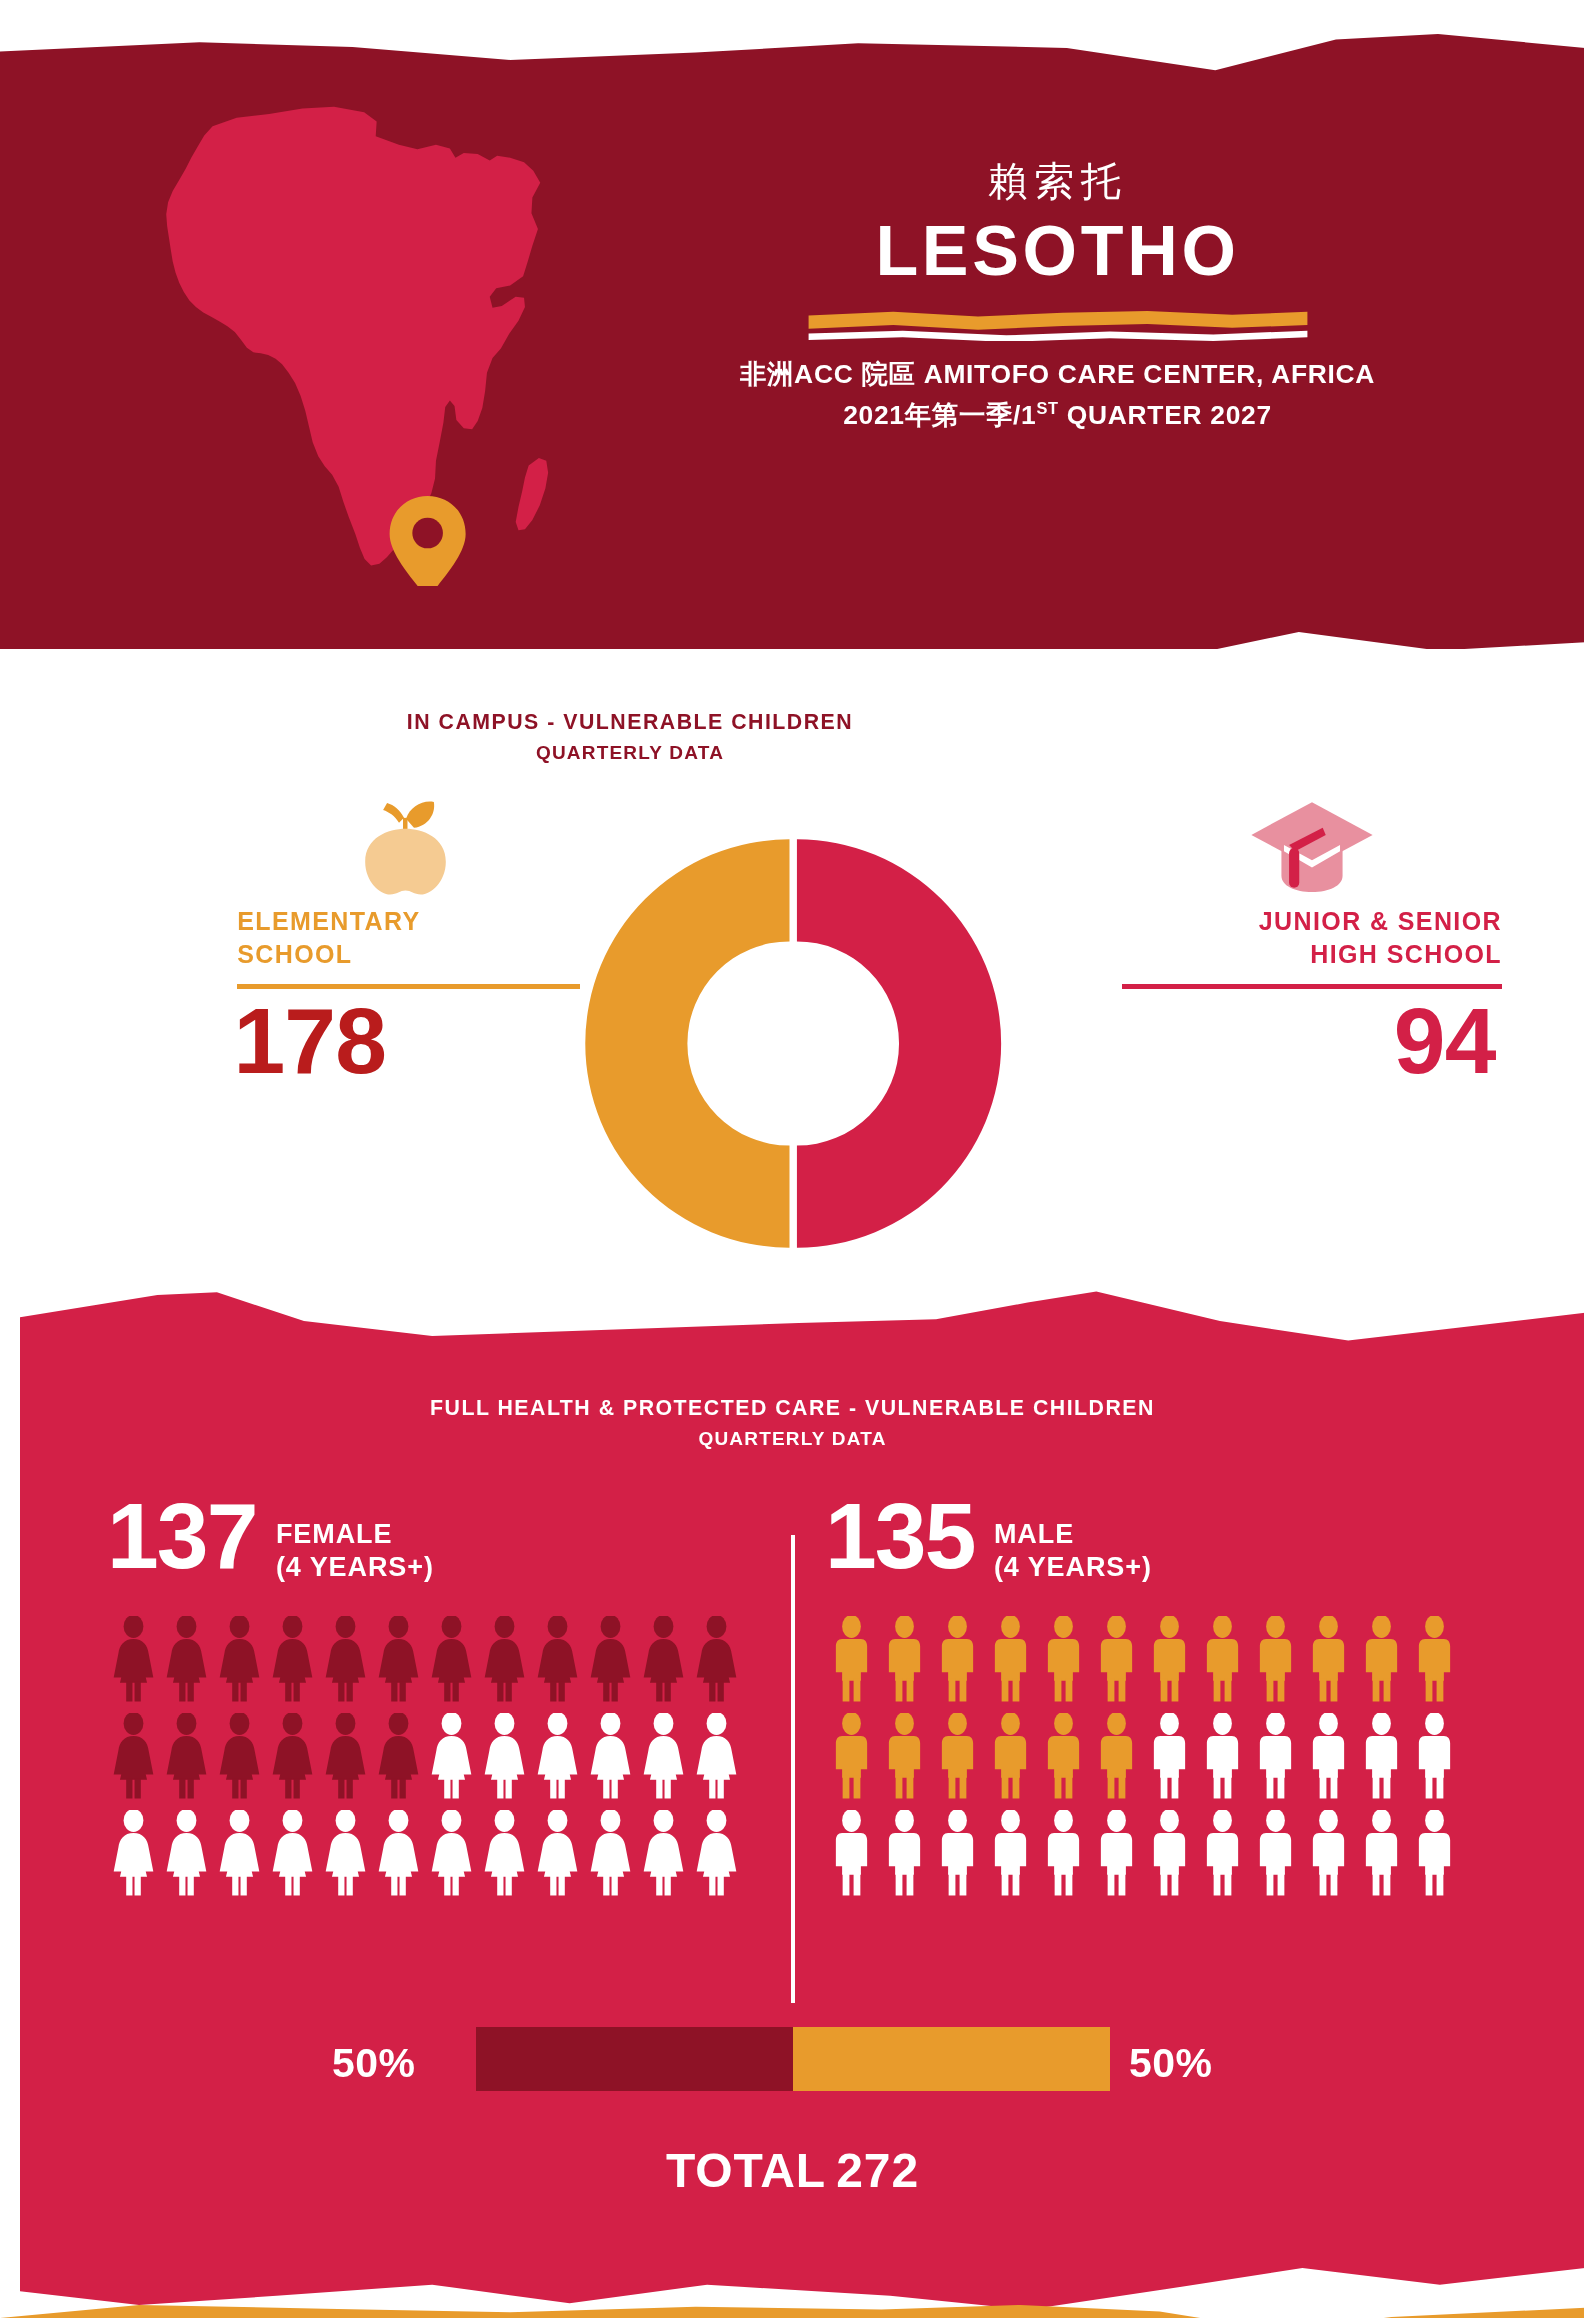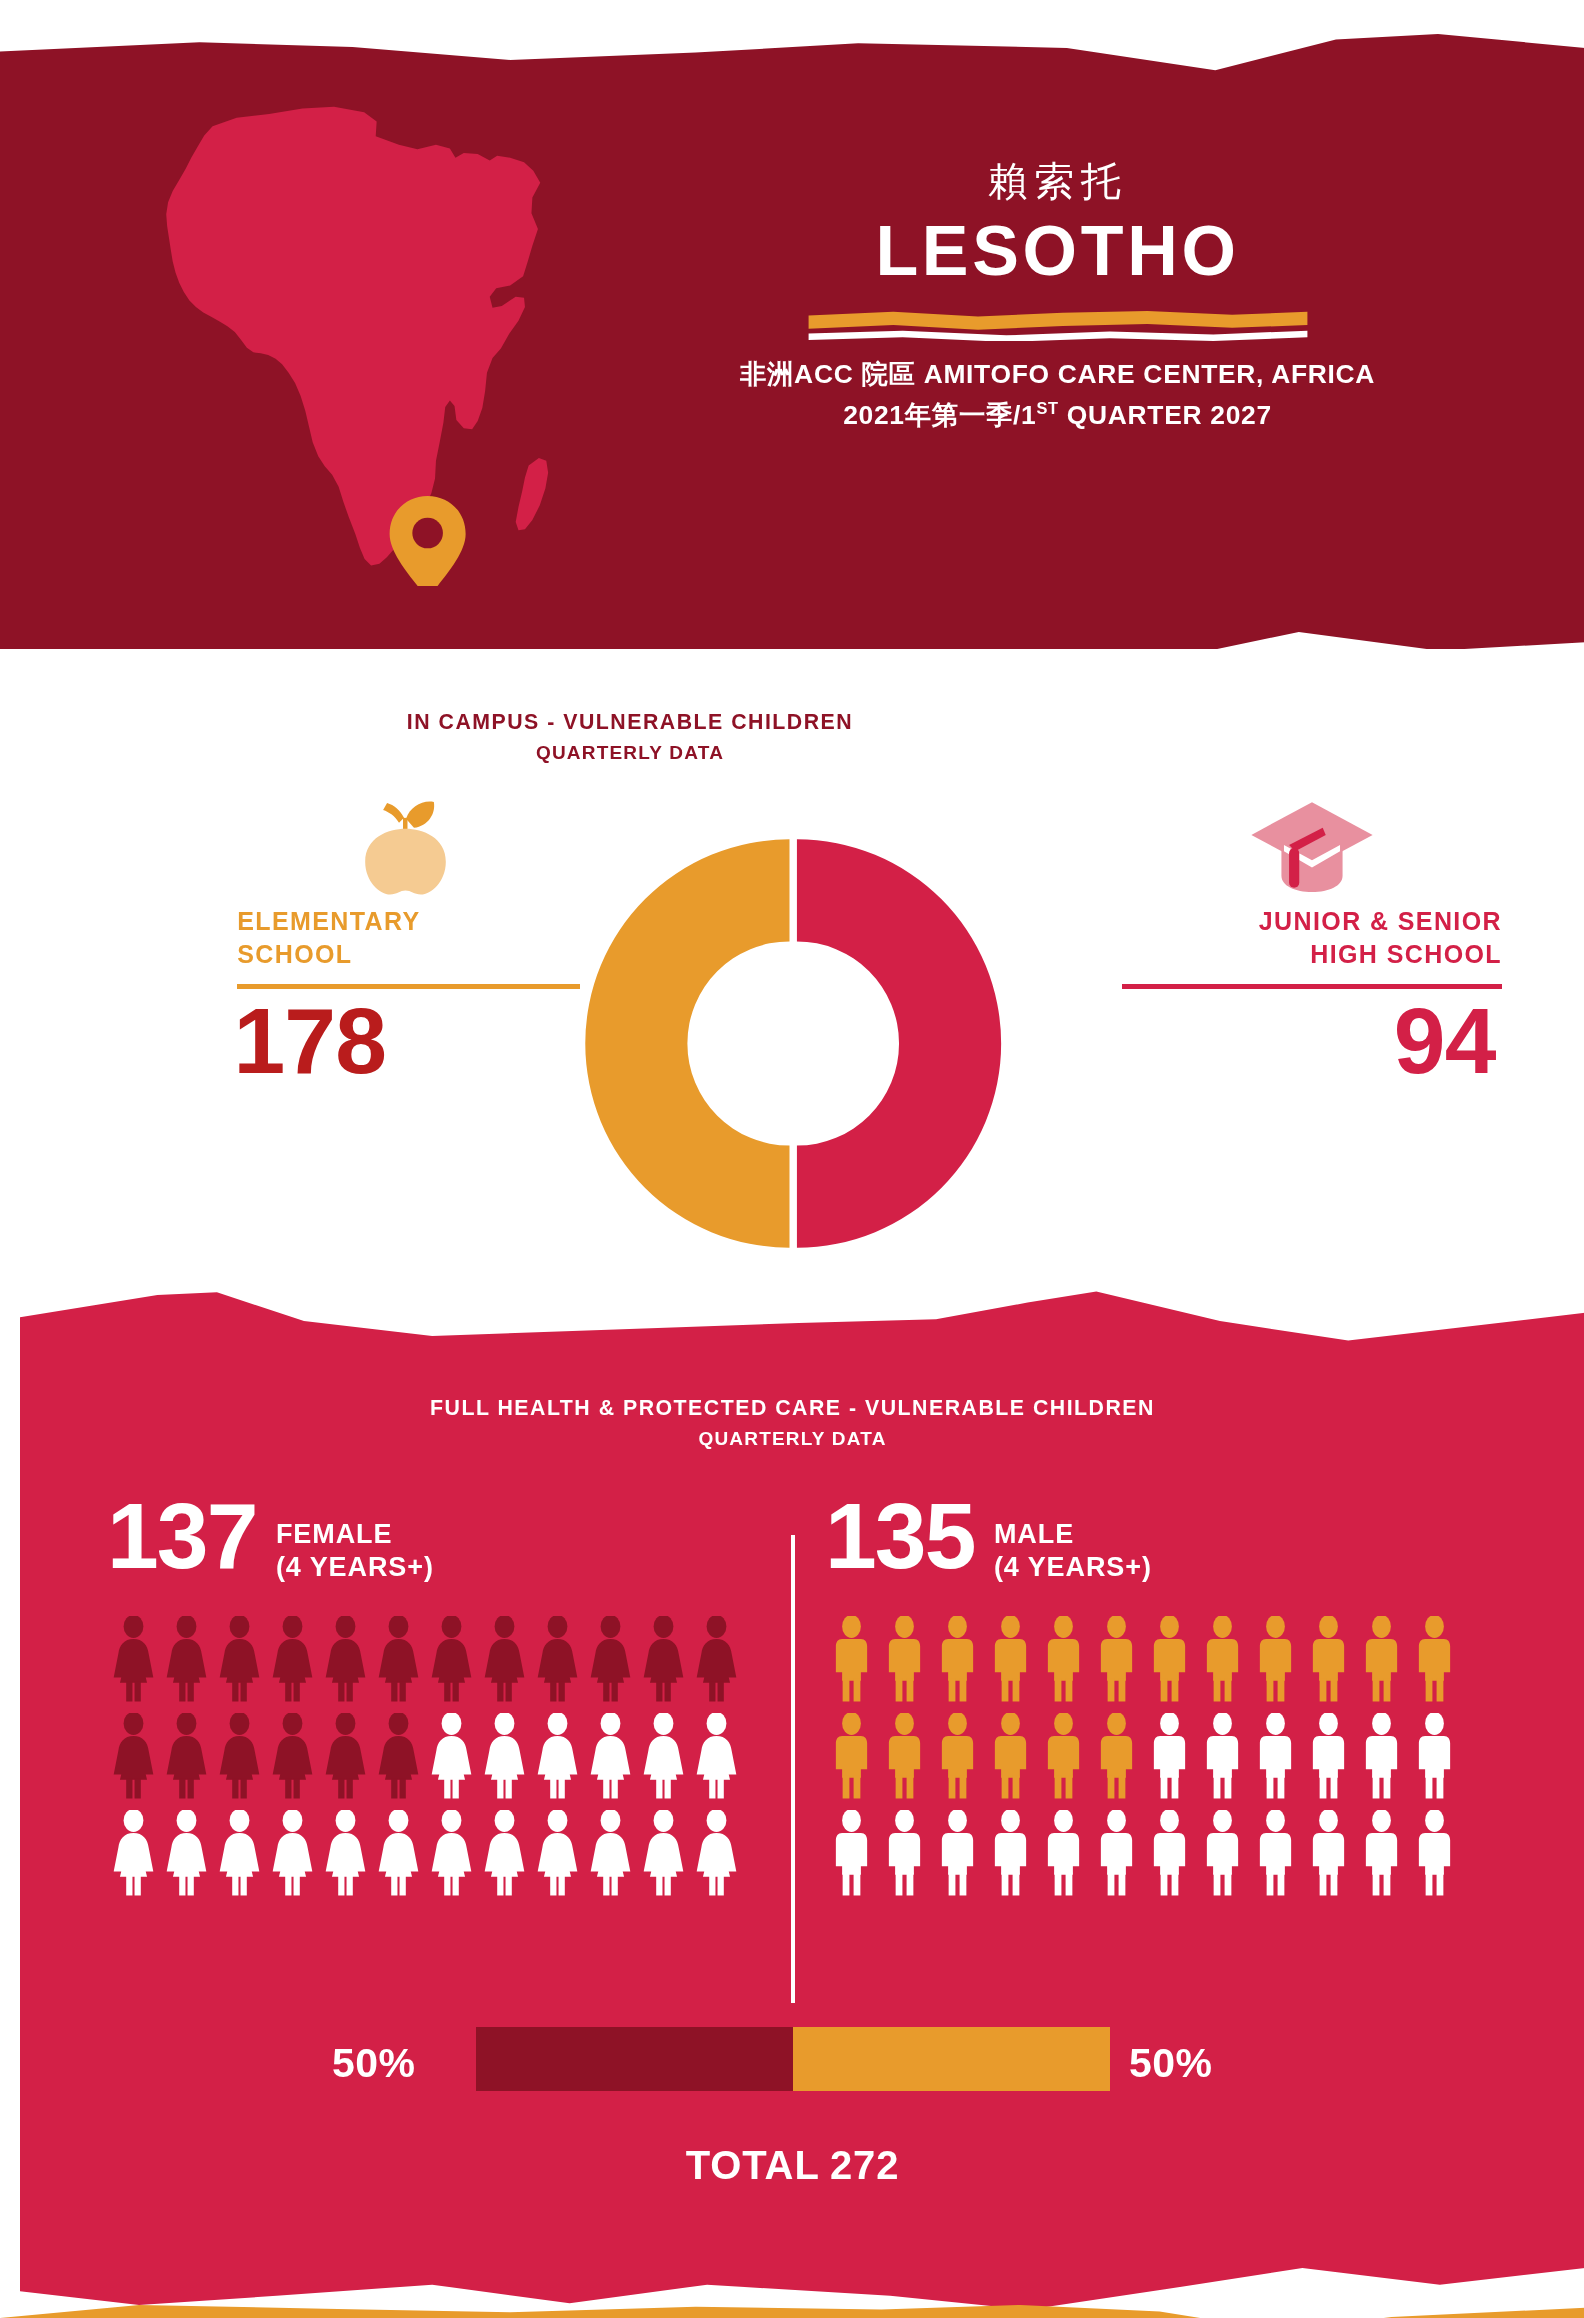--- a/index.html
+++ b/index.html
@@ -113,21 +113,21 @@
   #pct-right-label { left:1129px; }
   #pct-bar-left {
     position:absolute; left:476px; top:4.6px; width:317px; height:64px; background:#8E1226;
   }
   #pct-bar-right {
     position:absolute; left:793px; top:4.6px; width:317px; height:64px; background:#E89B2C;
   }
 
   #total-row {
     position:absolute; left:0; top:872px; width:1585px; text-align:center;
-    color:#ffffff; font-size:40px; font-weight:bold; letter-spacing:0.9px;
+    color:#ffffff; font-size:48px; font-weight:bold; letter-spacing:0.9px;
   }
   #total-row .tnum { margin-left:10.2px; }
 
   
   #cbo-band { top:2291px; height:399px; }
 </style>
 </head>
 <body>
 
 <div class="band" id="header-band">

